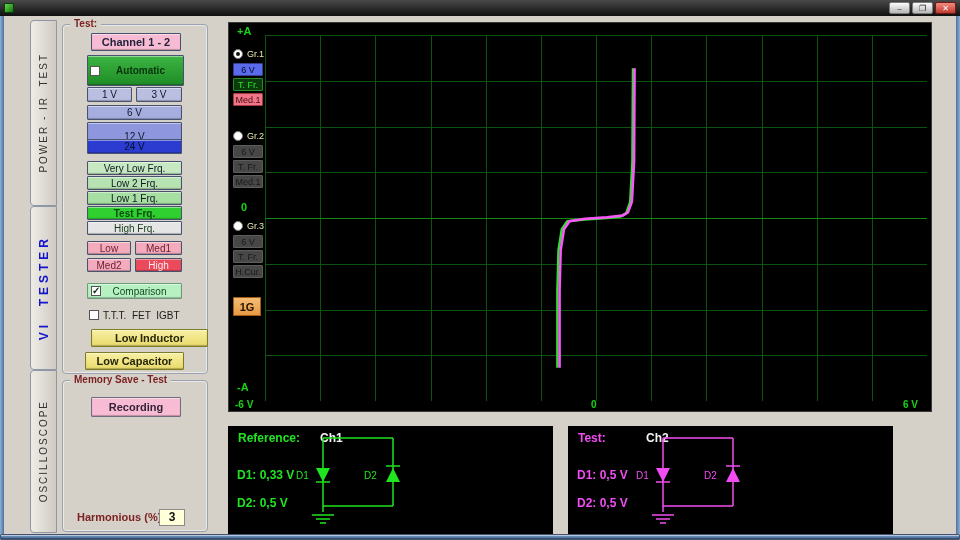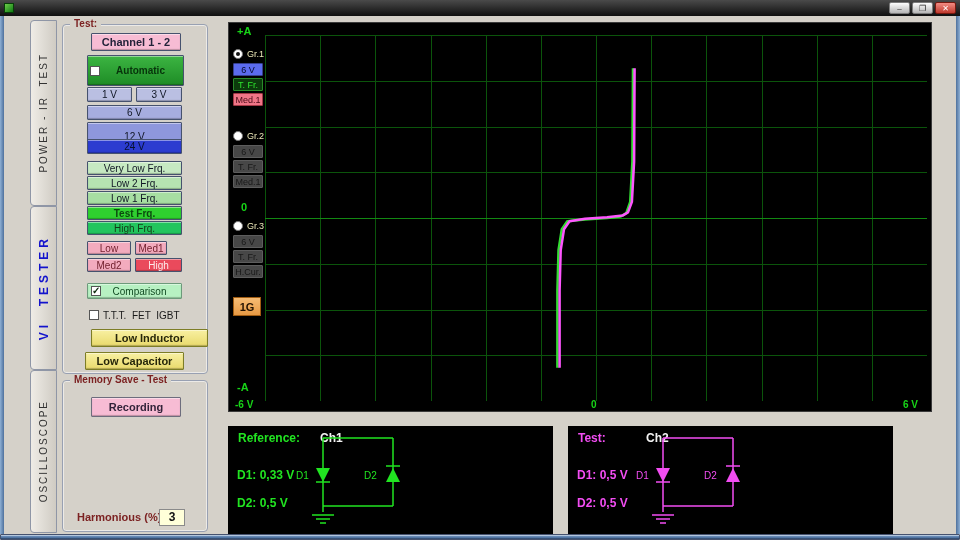--- a/index.html
+++ b/index.html
@@ -26,21 +26,21 @@
   
   .b{position:absolute;display:flex;align-items:center;justify-content:center;font-size:10px;border:1px solid #46526e;border-radius:1px;box-shadow:inset 0 1px 0 rgba(255,255,255,.45),inset 0 -1px 1px rgba(0,0,0,.25);color:#101624;cursor:pointer}
   .channel{background:#f7bcd4;font-weight:bold;font-size:11px;color:#23233a}
   .automatic{background:linear-gradient(#3cb542,#1e8c26);color:#07330b;font-weight:bold;justify-content:flex-start}
   .v-light{background:#babfe2}
   .v-6{background:#a6addf}
   .v-12{background:#8e97dd}
   .v-24{background:#2c3cd0;color:#06102c}
   .f1{background:#c6e9c2}.f2{background:#b6e3b1}.f3{background:#a7dea2}
   .f-test{background:#2fd02f;color:#0b4a0e;font-weight:bold}
-  .f-high{background:#22c55e;color:#143a16}
+  .f-high{background:#e5e5e5;color:#143a16}
   .cur-pink{background:#f3abbe;color:#73212f}
   .cur-high{background:#ea4a5c;color:#fdeaea}
   .comparison{background:#b7f1c2;border:1px solid #6d9a7b;color:#114a22;justify-content:flex-start}
   .tttrow{position:absolute;display:flex;align-items:center;font-size:10px;color:#1a1a1a}
   .yellow{background:linear-gradient(#f8f0a2,#e9da6c);border:1px solid #7d7d26;font-weight:bold;color:#26260a;font-size:11px}
   .recording{background:#f7bcd4;font-weight:bold;color:#33233a;font-size:11px;border:1px solid #6d6d7d}
   .tol-label{position:absolute;color:#7c2222;font-weight:bold;font-size:11px}
   .tol-value{position:absolute;background:#ffffd9;border:1px solid #8a8a8a;font-size:12px;font-weight:bold;text-align:center;line-height:15px;color:#111;cursor:text}
   .cb{width:10px;height:10px;background:#fff;border:1px solid #555;display:inline-block;position:relative;flex:0 0 auto;cursor:pointer}
   .cb.checked::after{content:"✓";position:absolute;left:0;top:-2px;font-size:10px;color:#0a2a0a;font-weight:bold}
@@ -117,21 +117,21 @@
   <div class="b v-12" style="left:24px;top:97px;width:95px;height:29px">12 V</div>
   <div class="b v-24" style="left:24px;top:114px;width:95px;height:15px">24 V</div>
 
   <div class="b f1" style="left:24px;top:136px;width:95px;height:14px">Very Low Frq.</div>
   <div class="b f2" style="left:24px;top:151px;width:95px;height:14px">Low 2 Frq.</div>
   <div class="b f3" style="left:24px;top:166px;width:95px;height:14px">Low 1 Frq.</div>
   <div class="b f-test" style="left:24px;top:181px;width:95px;height:14px">Test Frq.</div>
   <div class="b f-high" style="left:24px;top:196px;width:95px;height:14px">High Frq.</div>
 
   <div class="b cur-pink" style="left:24px;top:216px;width:44px;height:14px">Low</div>
-  <div class="b cur-pink" style="left:72px;top:216px;width:32px;height:14px">Med1</div>
+  <div class="b cur-pink" style="left:72px;top:216px;width:47px;height:14px">Med1</div>
   <div class="b cur-pink" style="left:24px;top:233px;width:44px;height:14px">Med2</div>
   <div class="b cur-high" style="left:72px;top:233px;width:47px;height:14px">High</div>
 
   <div class="b comparison" style="left:24px;top:258px;width:95px;height:16px;padding:6px 3px">
     <span class="cb checked"></span>
     <span class="chklbl">Comparison</span>
   </div>
 
   <div class="tttrow" style="left:26px;top:283px;width:95px;height:14px;gap:4px">
     <span class="cb"></span>

